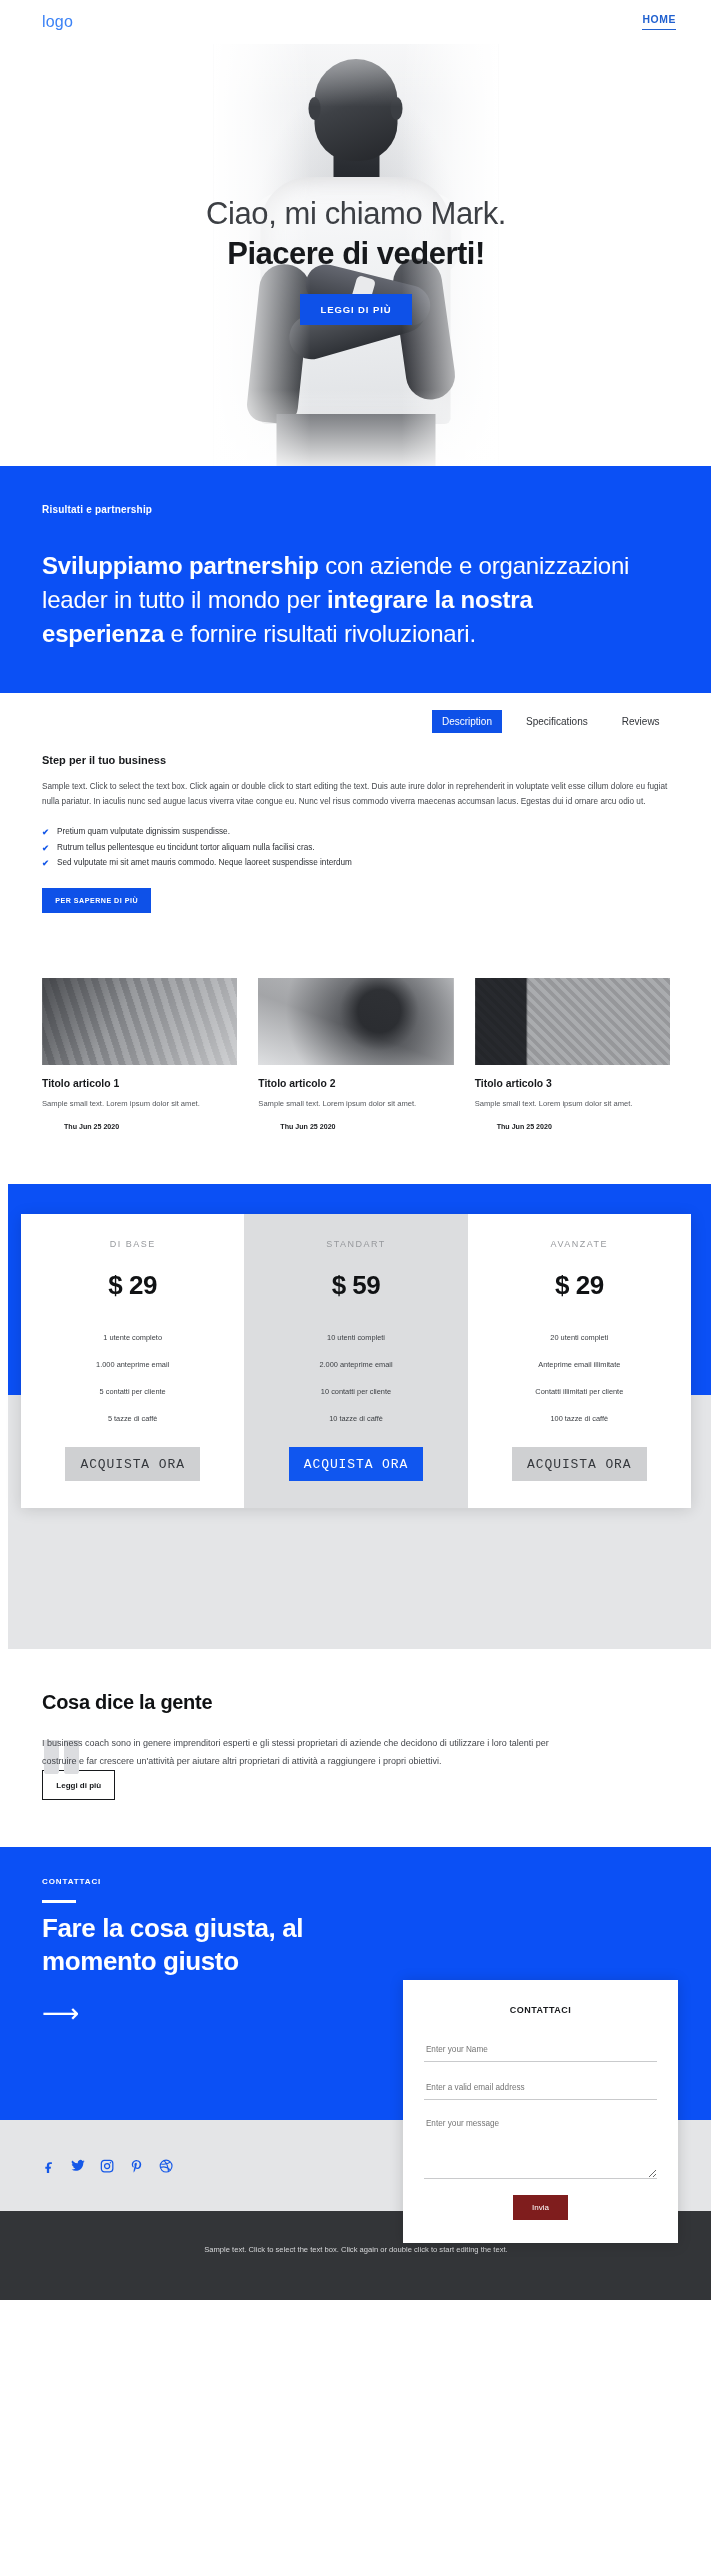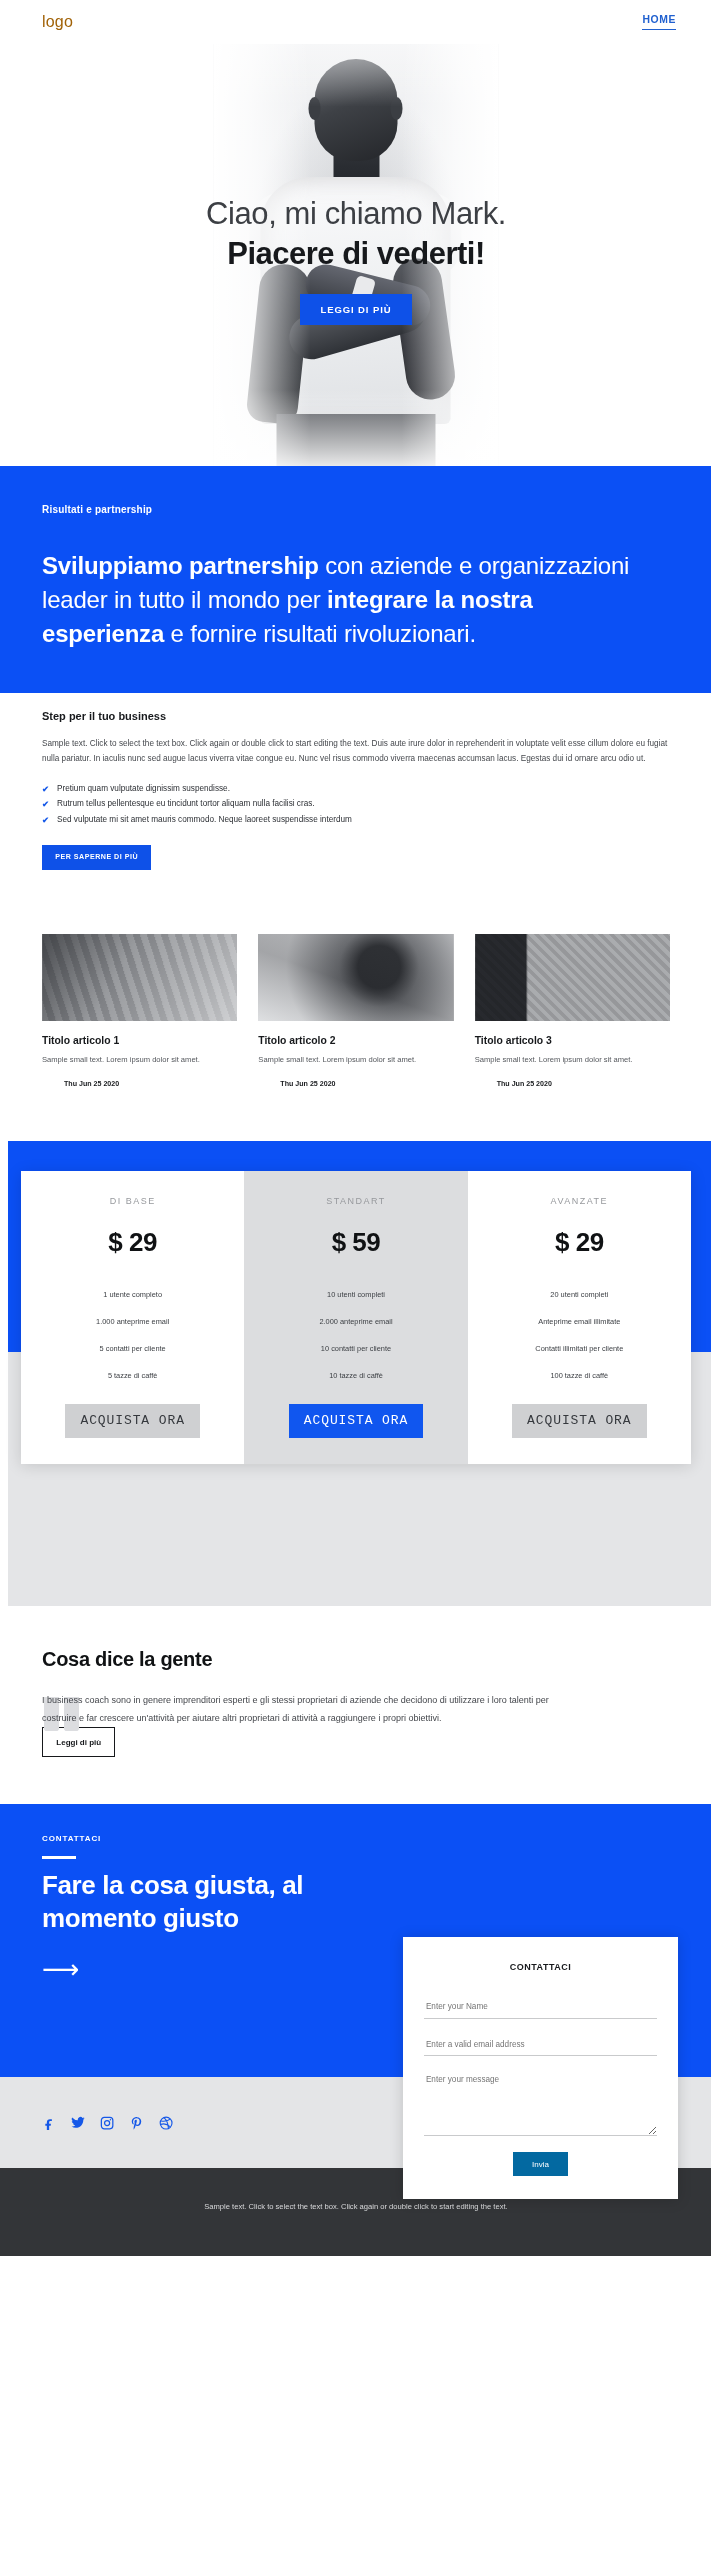--- a/index.html
+++ b/index.html
@@ -19,21 +19,21 @@
     display: flex;
     align-items: center;
     justify-content: space-between;
     padding: 0 36px 0 42px;
     background: #fff;
     position: relative;
     z-index: 20;
   }
   .logo {
     font-size: 16px;
-    color: #a16207;
+    color: #3b82f6;
     letter-spacing: 0.2px;
     font-weight: 400;
   }
   .nav { display: flex; align-items: center; gap: 25px; }
   .nav-link {
     font-size: 10.4px;
     font-weight: 700;
     color: #2060cf;
     letter-spacing: 0.6px;
     padding-bottom: 3.8px;
@@ -359,21 +359,21 @@
     outline:none;
   }
   .cf-textarea {
     width:100%; border:none; border-bottom:0.9px solid #c9cacc;
     font-size:8.2px; color:#9b9da1; padding: 4.7px 1.9px 6.6px 1.9px;
     height: 65px; resize: vertical; font-family:inherit; background:transparent;
     outline:none; margin-bottom: 13.3px;
   }
   .cf-submit-row { text-align:center; }
   .cf-submit {
-    background:#0369a1; color:#fff; border:none;
+    background:#7f1d1d; color:#fff; border:none;
     font-size:8px; padding: 7.6px 19px; cursor:pointer; font-family:inherit;
   }
 
   
   .social-bar {
     background:#e4e5e7; height: 91px;
     display:flex; align-items:center; padding: 0 42px; gap: 15px;
   }
   .soc {
     width:14.2px; height:14.2px; cursor:pointer;
@@ -426,20 +426,25 @@
       <button class="btn-hero">LEGGI DI PIÙ</button>
     </div>
   </div>
 
   <div class="partnership">
     <div class="kicker">Risultati e partnership</div>
     <div class="partnership-head"><b>Sviluppiamo partnership</b><span> con aziende e organizzazioni leader in tutto il mondo per </span><b>integrare la nostra esperienza</b><span> e fornire risultati rivoluzionari.</span></div>
   </div>
 
   <div class="desc-section">
+    <div class="tabs">
+      <button class="tab active">Description</button>
+      <button class="tab">Specifications</button>
+      <button class="tab">Reviews</button>
+    </div>
     <div class="desc-title">Step per il tuo business</div>
     <div class="desc-body">Sample text. Click to select the text box. Click again or double click to start editing the text. Duis aute irure dolor in reprehenderit in voluptate velit esse cillum dolore eu fugiat nulla pariatur. In iaculis nunc sed augue lacus viverra vitae congue eu. Nunc vel risus commodo viverra maecenas accumsan lacus. Egestas dui id ornare arcu odio ut.</div>
     <ul class="check-list">
       <li><span class="tick">✔</span><span>Pretium quam vulputate dignissim suspendisse.</span></li>
       <li><span class="tick">✔</span><span>Rutrum tellus pellentesque eu tincidunt tortor aliquam nulla facilisi cras.</span></li>
       <li><span class="tick">✔</span><span>Sed vulputate mi sit amet mauris commodo. Neque laoreet suspendisse interdum</span></li>
     </ul>
     <button class="btn-more">PER SAPERNE DI PIÙ</button>
   </div>
 

